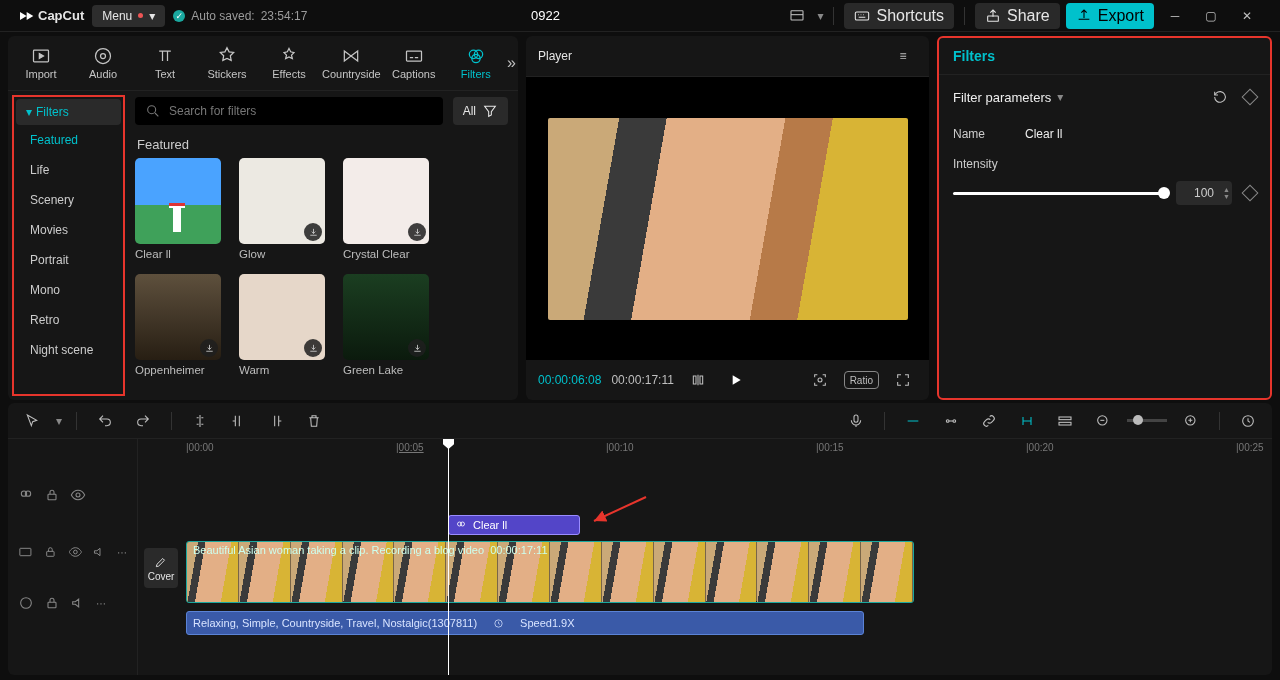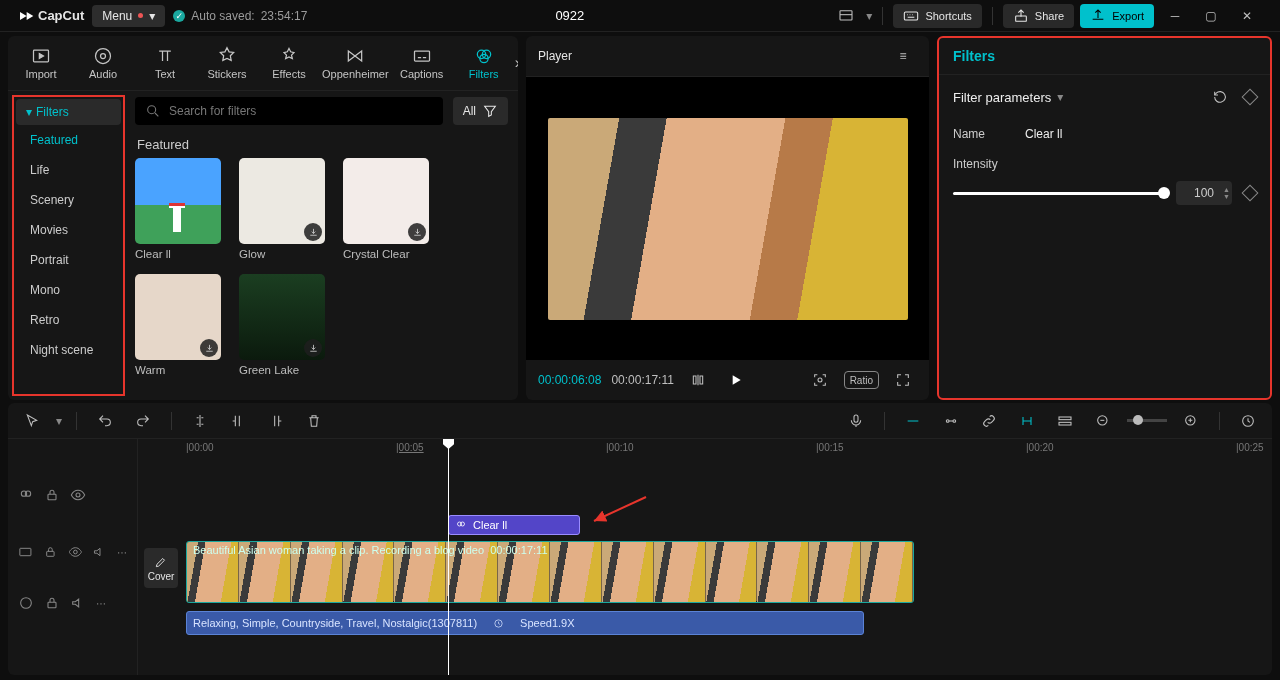--- a/index.html
+++ b/index.html
@@ -27,21 +27,21 @@
   .menu-btn {
     background:#2d2d2d;padding:4px 10px;border-radius:4px;display:flex;align-items:center;gap:6px;cursor:pointer;font-size:12px;
   }
   .menu-btn .dot{width:5px;height:5px;border-radius:50%;background:#e55;}
   .autosave{display:flex;align-items:center;gap:6px;color:#9b9b9b;}
   .autosave .check{width:12px;height:12px;border-radius:50%;background:#1aa89f;display:inline-flex;align-items:center;justify-content:center;color:#fff;font-size:9px;}
   .project-title{flex:1;text-align:center;font-size:13px;color:#fff;font-weight:500;}
   .right-tools{display:flex;align-items:center;gap:6px;}
   .icon-btn{width:28px;height:24px;display:flex;align-items:center;justify-content:center;cursor:pointer;color:#bfbfbf;border-radius:4px;}
   .divider{width:1px;height:18px;background:#333;margin:0 4px;}
-  .pill{background:#292929;padding:4px 10px;border-radius:4px;display:flex;align-items:center;gap:6px;cursor:pointer;font-size:11px;color:#e6e6e6;}
+  .pill{background:#292929;padding:4px 10px;border-radius:4px;display:flex;align-items:center;gap:6px;cursor:pointer;font-size:16px;color:#e6e6e6;}
   .pill.share{background:#292929;}
   .pill.export{background:#00c1cc;color:#000;font-weight:500;}
   .win-ctrl{width:30px;text-align:center;cursor:pointer;color:#bfbfbf;}
   
   .main{display:flex;height:368px;gap:8px;padding:4px 8px 0 8px;}
   .panel{background:#161616;border-radius:6px;display:flex;flex-direction:column;overflow:hidden;}
   .left{width:510px;}
   .center{flex:1;}
   .right{width:335px;border:2px solid #e7352c;}
   
@@ -209,21 +209,21 @@
       <div class="tab">
           <svg viewBox="0 0 24 24">
             <path d="M12 3l2 4 4 1-3 3 1 4-4-2-4 2 1-4-3-3 4-1z"></path>
           </svg>
           <span class="lbl">Effects</span>
         </div>
       <div class="tab">
           <svg viewBox="0 0 24 24">
             <path d="M4 6l8 6-8 6zM20 6l-8 6 8 6z"></path>
           </svg>
-          <span class="lbl">Oppenheimer</span>
+          <span class="lbl">Countryside</span>
         </div>
       <div class="tab">
           <svg viewBox="0 0 24 24">
             <rect x="3" y="6" width="18" height="12" rx="1"></rect>
             <path d="M7 14h4M13 14h4"></path>
           </svg>
           <span class="lbl">Captions</span>
         </div>
       <div class="tab active">
           <svg viewBox="0 0 24 24">
@@ -286,20 +286,30 @@
               <div class="thumb t3">
                 <div class="dl">
                   <svg class="icn" viewBox="0 0 24 24" style="width:11px;height:11px;">
                     <path d="M12 4v10M8 10l4 4 4-4M5 18h14"></path>
                   </svg>
                 </div>
               </div>
               <div class="card-label">Crystal Clear</div>
             </div>
           <div class="card">
+              <div class="thumb t4">
+                <div class="dl">
+                  <svg class="icn" viewBox="0 0 24 24" style="width:11px;height:11px;">
+                    <path d="M12 4v10M8 10l4 4 4-4M5 18h14"></path>
+                  </svg>
+                </div>
+              </div>
+              <div class="card-label">Oppenheimer</div>
+            </div>
+          <div class="card">
               <div class="thumb t5">
                 <div class="dl">
                   <svg class="icn" viewBox="0 0 24 24" style="width:11px;height:11px;">
                     <path d="M12 4v10M8 10l4 4 4-4M5 18h14"></path>
                   </svg>
                 </div>
               </div>
               <div class="card-label">Warm</div>
             </div>
           <div class="card">

